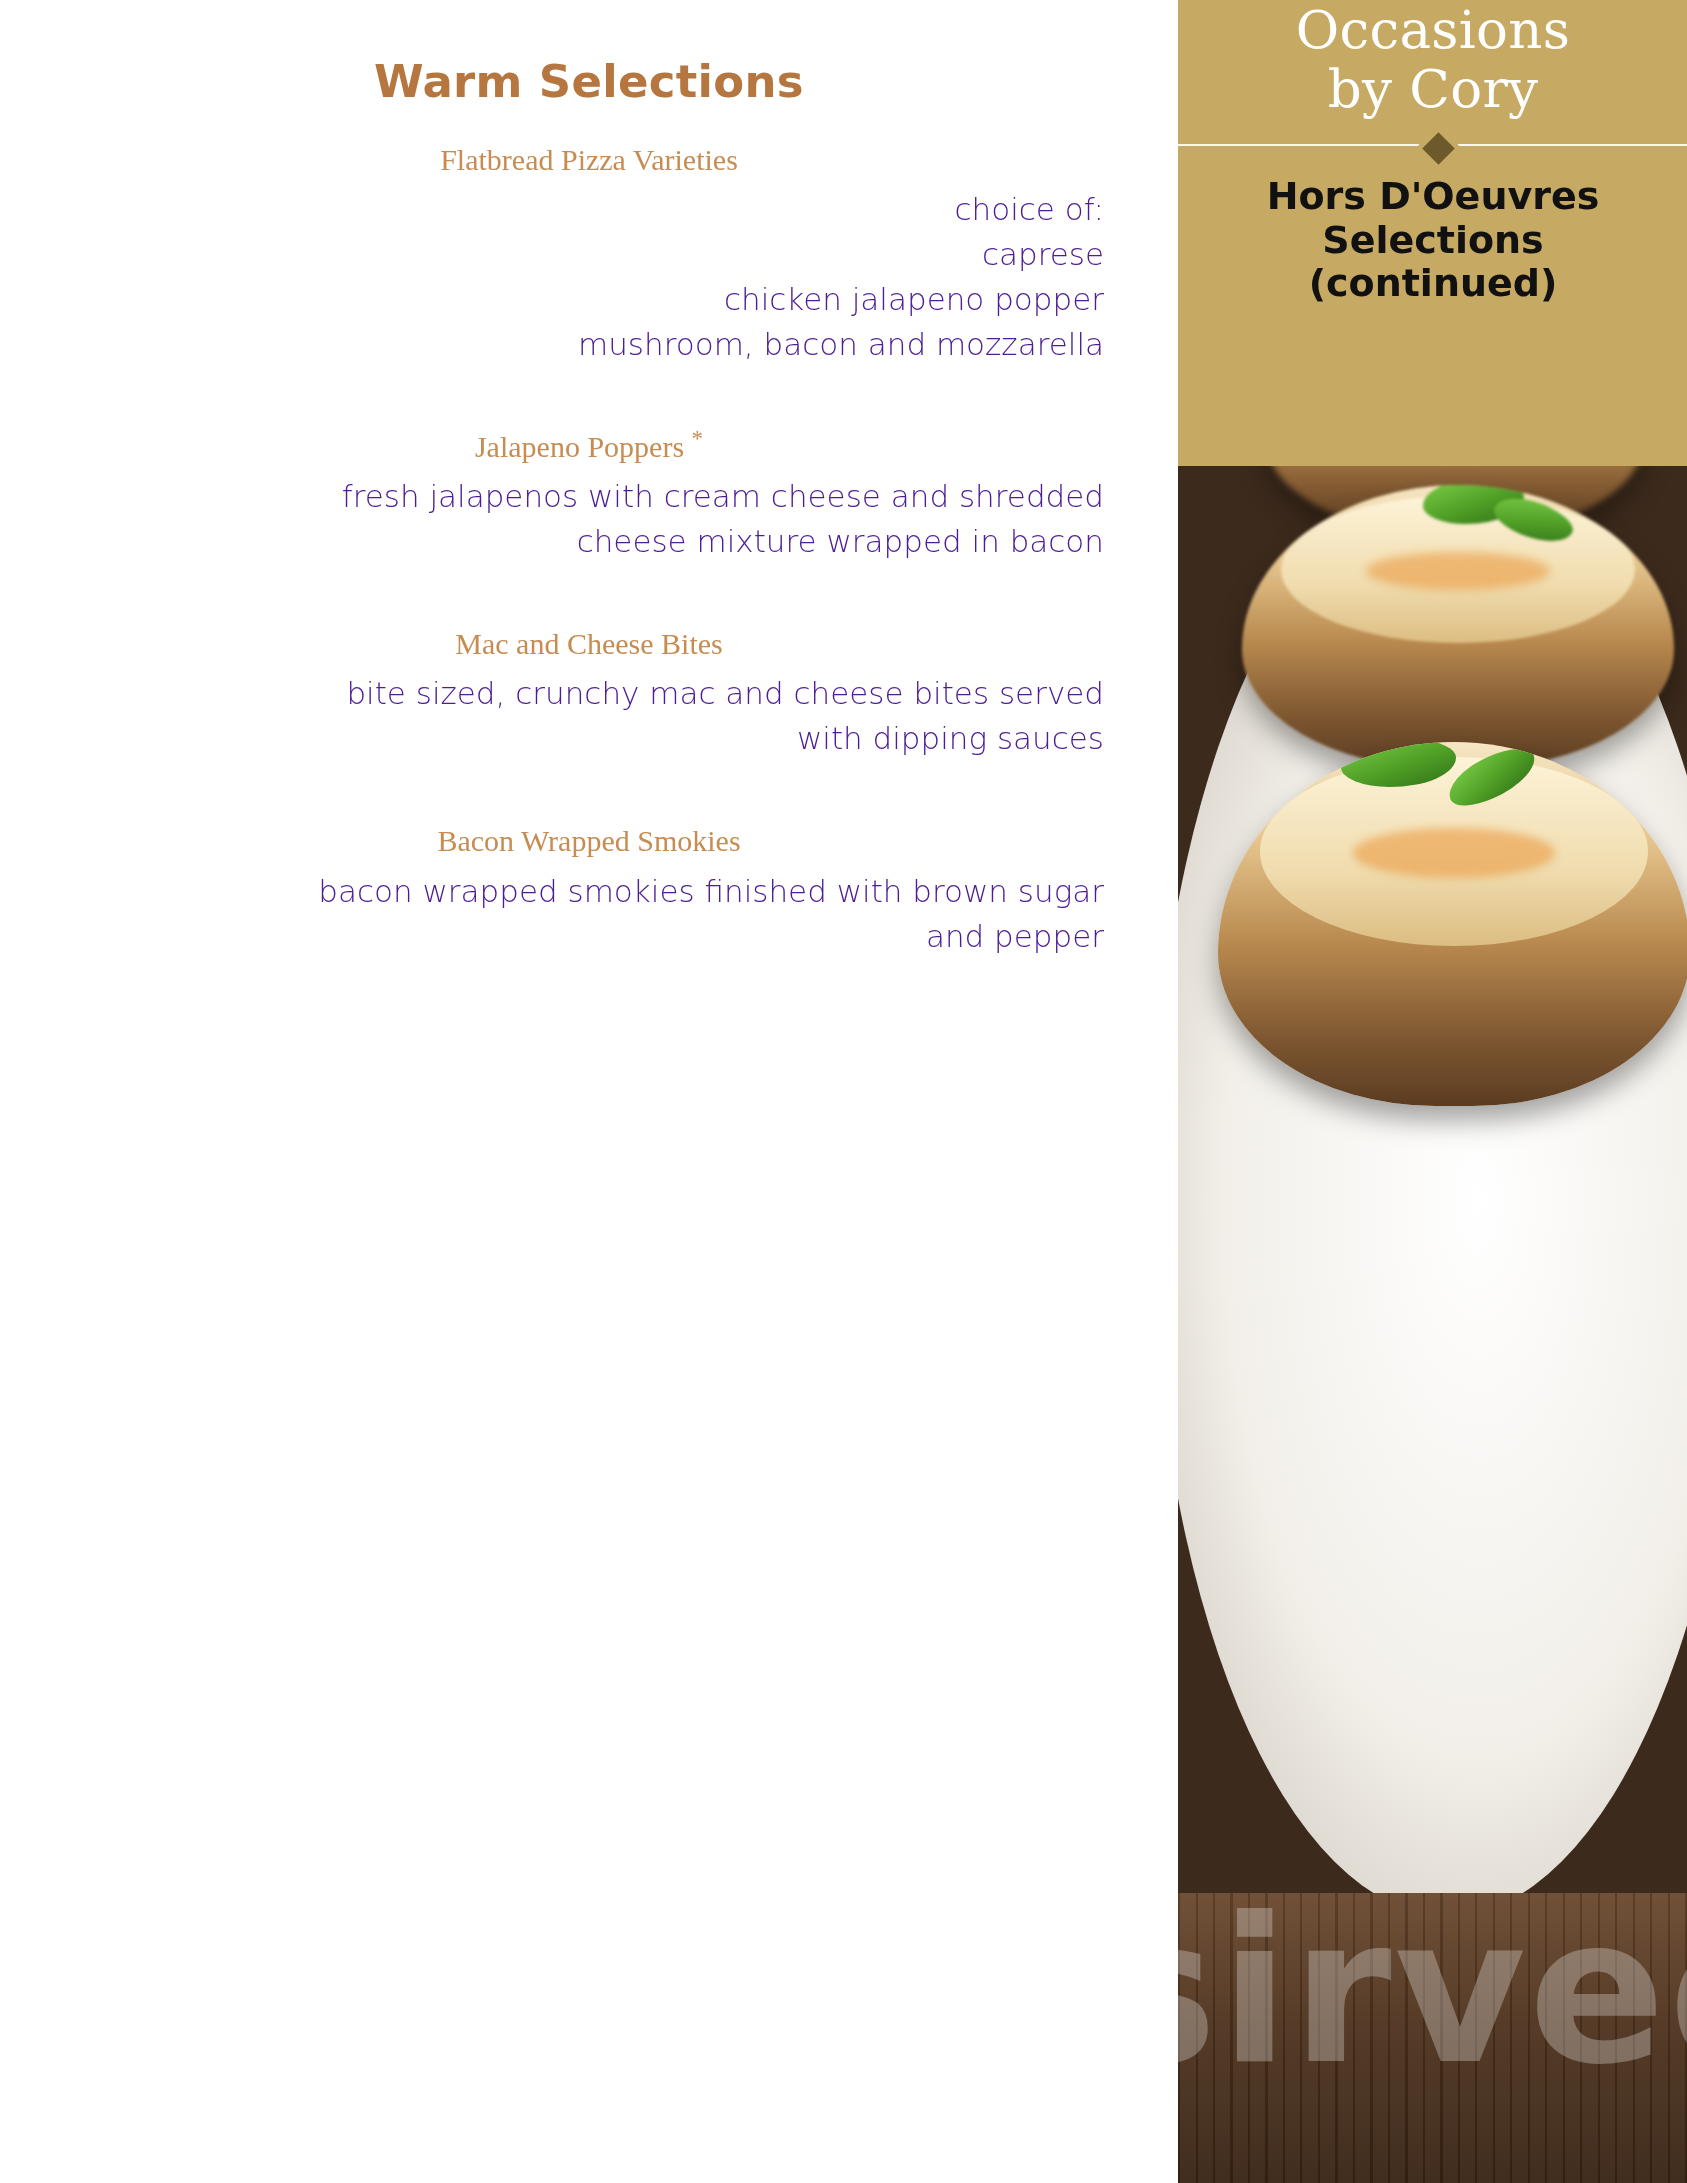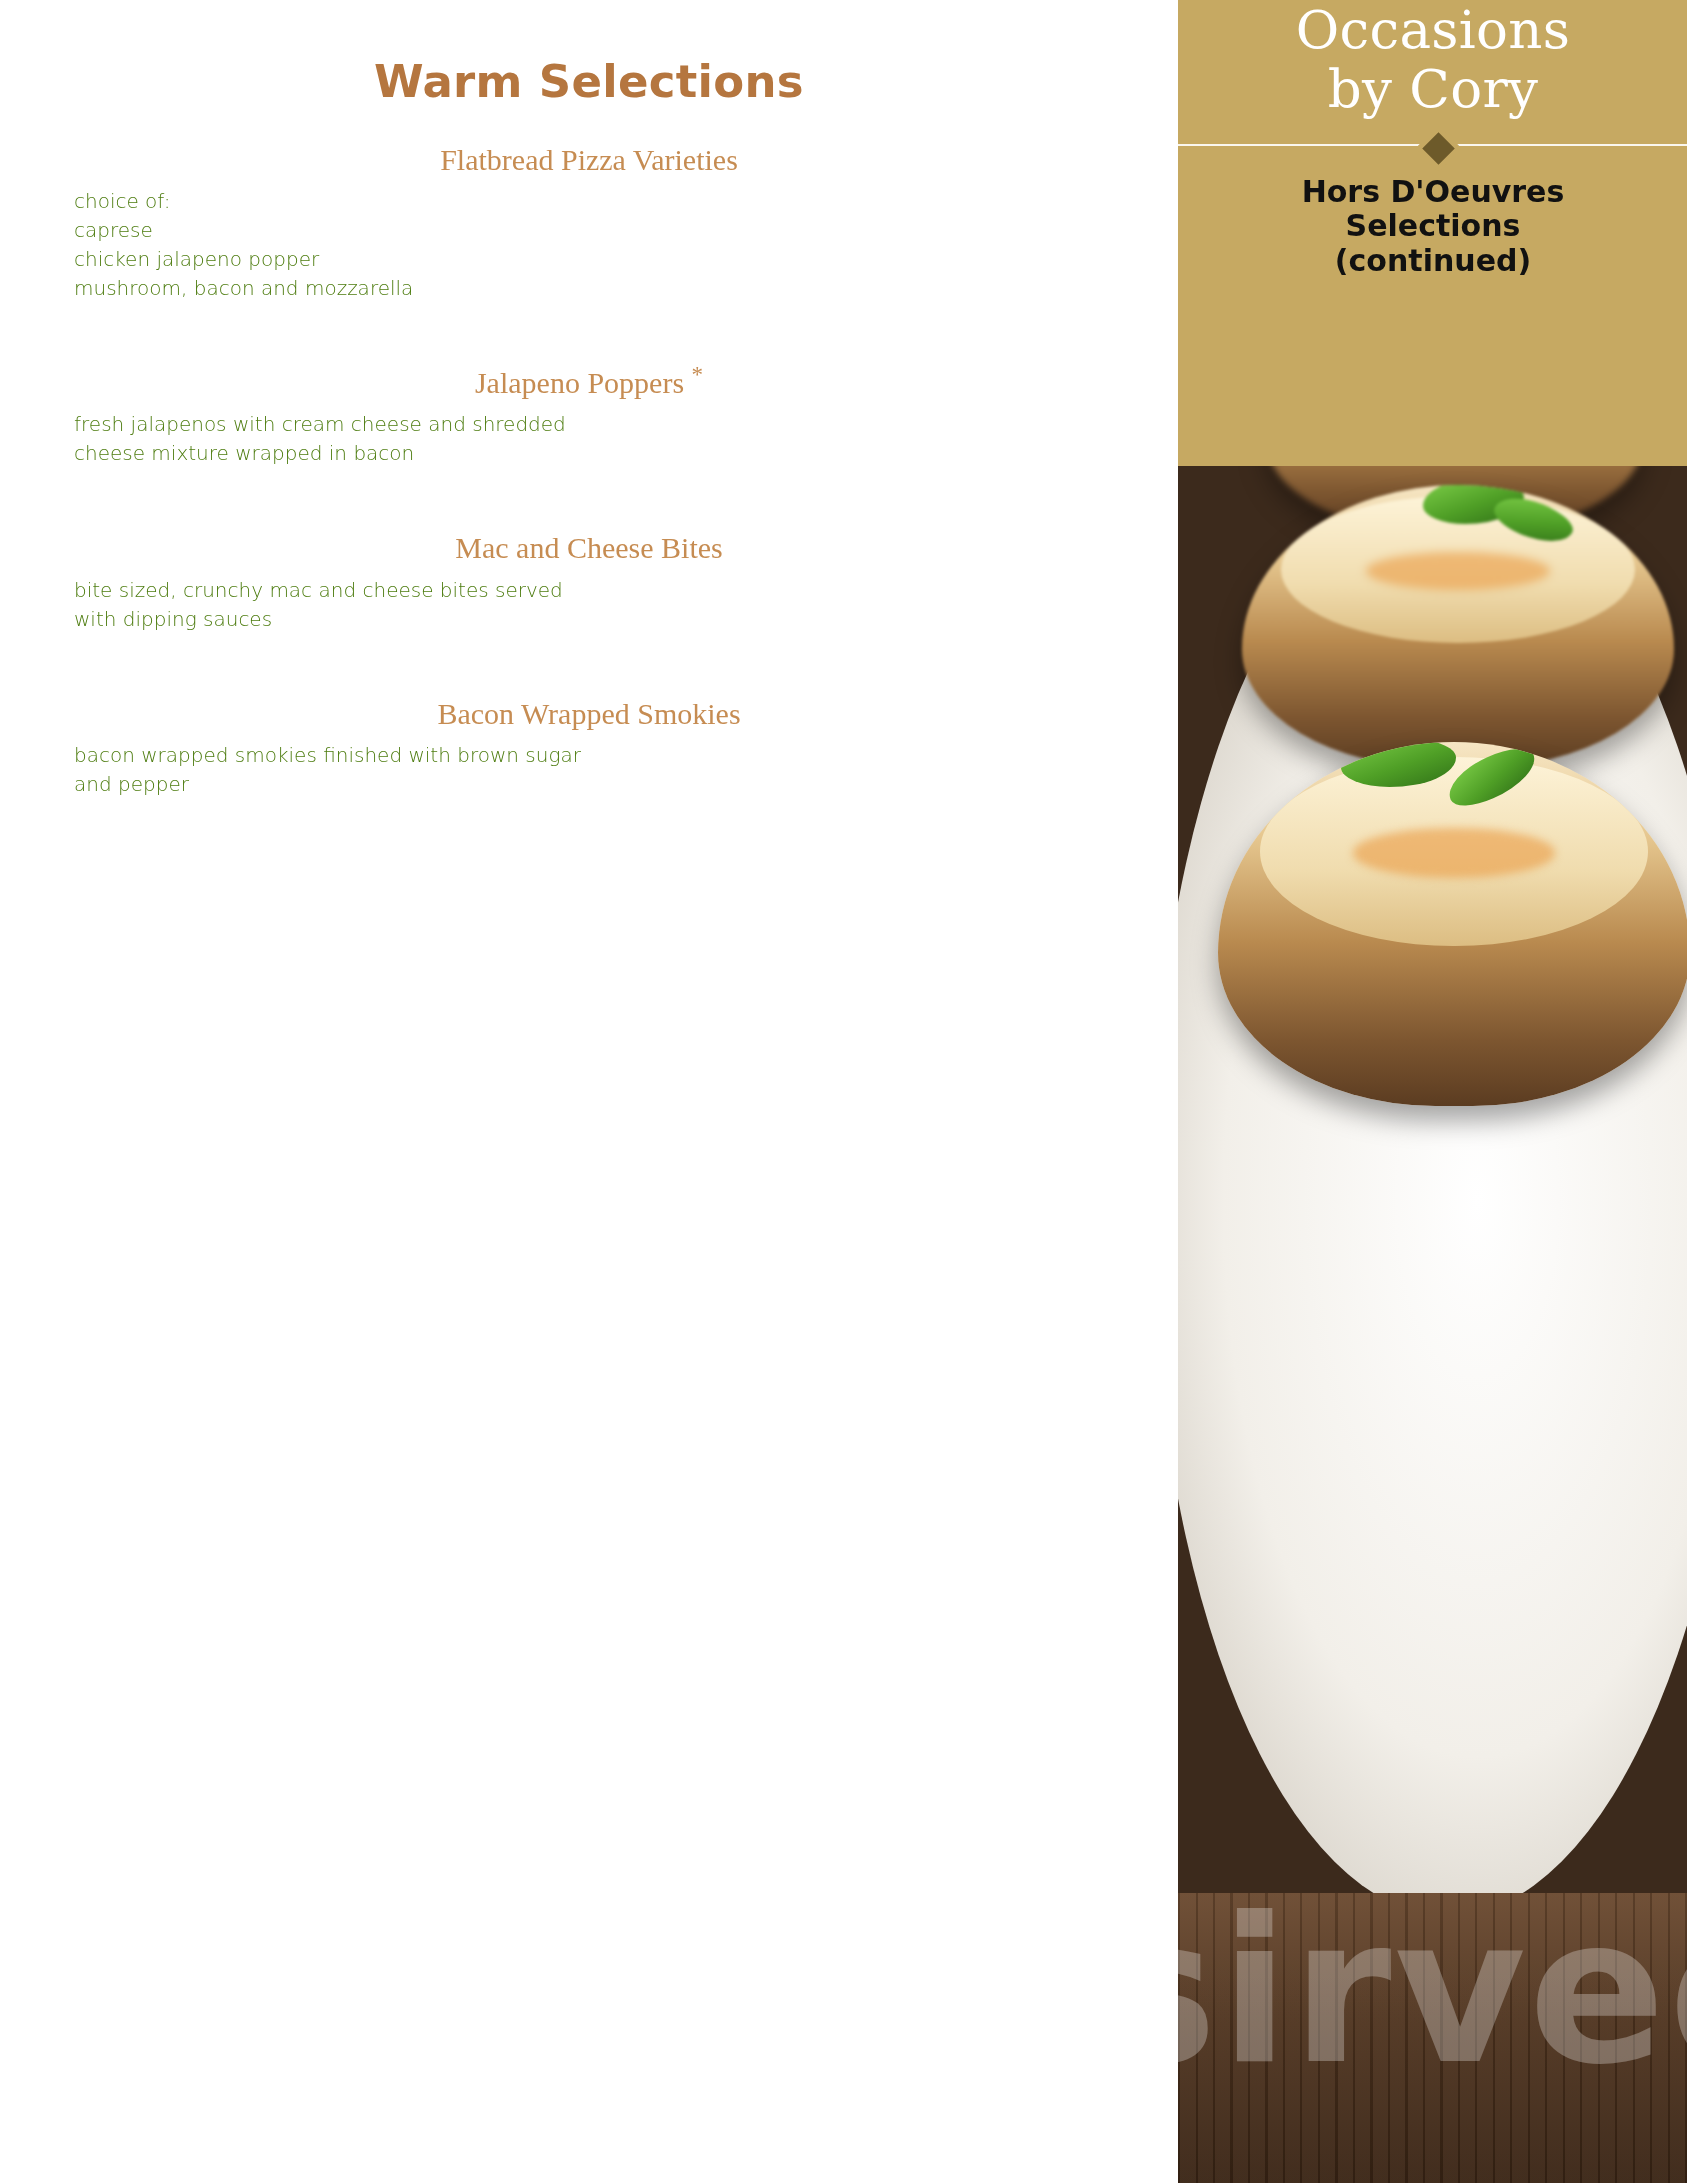--- a/index.html
+++ b/index.html
@@ -52,24 +52,24 @@
     margin-bottom: 9.4px;
     font-weight: normal;
   }
   .item-name .asterisk {
     font-size: 23px;
     vertical-align: super;
     color: #c68c52;
   }
 
   .item-desc {
-    text-align: left;
-    font-family: "DejaVu Sans", sans-serif;
-    font-size: 20px;
-    color: #4d7c0f;
+    text-align: right;
+    font-family: "DejaVu Sans", sans-serif;
+    font-size: 31px;
+    color: #4c1d95;
     line-height: 1.45;
     font-weight: 300;
     white-space: pre-line;
   }
 
   
   .right-panel {
     position: absolute;
     left: 1178px;
     top: 0;
@@ -125,21 +125,21 @@
     border-radius: 4px;
     border: 5.4px solid #c6a962;
     box-sizing: content-box;
   }
 
   .panel-subtitle {
     text-align: center;
     font-family: "DejaVu Sans", sans-serif;
     font-weight: bold;
     color: #111111;
-    font-size: 30px;
+    font-size: 38px;
     line-height: 1.15;
     padding: 10.8px 6.7px 0 6.7px;
   }
   .panel-subtitle .cont { display: block; }
 
   
   .photo {
     position: absolute;
     left: 0;
     top: 283px;

